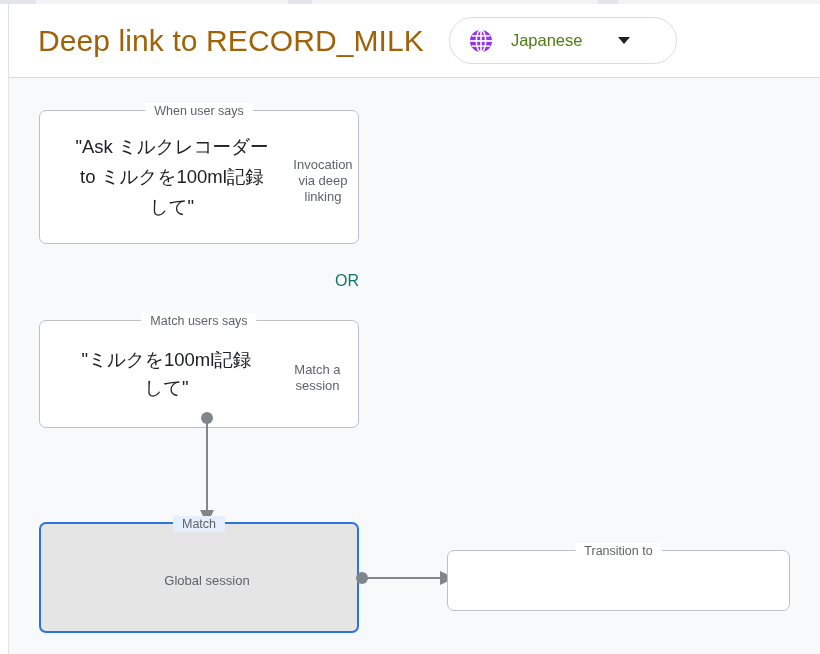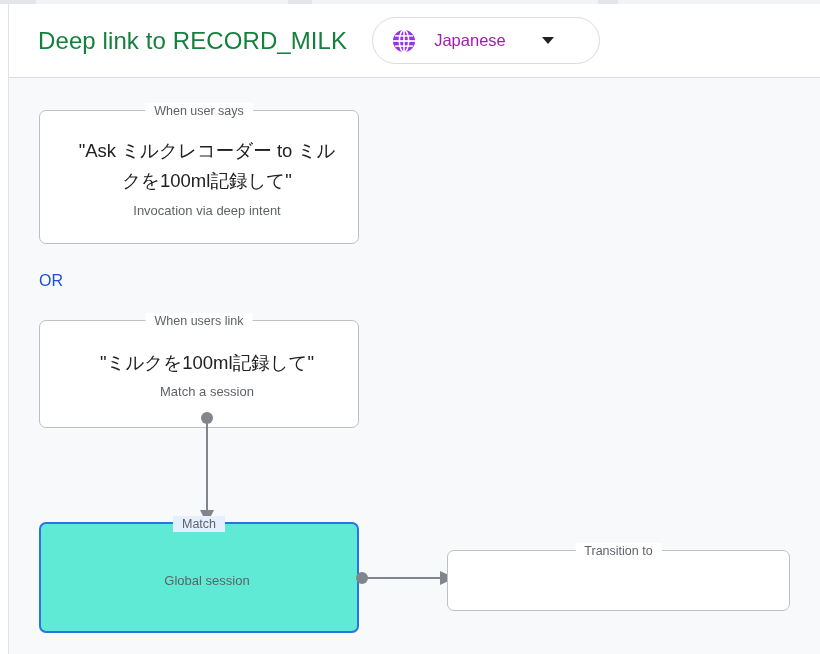--- a/index.html
+++ b/index.html
@@ -48,23 +48,23 @@
     width: 811px;
     height: 74px;
     background: #ffffff;
     border-bottom: 1px solid #dadce0;
     box-sizing: border-box;
     display: flex;
     align-items: center;
   }
   #page-title {
     margin-left: 29px;
-    font-size: 24px;
+    font-size: 30px;
     line-height: 30px;
-    color: #15803d;
+    color: #a16207;
     letter-spacing: 0.1px;
     white-space: nowrap;
   }
   #lang-select {
     margin-left: 25px;
     height: 47px;
     min-width: 228px;
     border: 1px solid #dadce0;
     border-radius: 24px;
     background: #ffffff;
@@ -75,21 +75,21 @@
     cursor: pointer;
   }
   #globe-icon {
     width: 26px; height: 26px;
     flex: 0 0 26px;
     display: block;
   }
   #lang-label {
     margin-left: 17px;
     font-size: 16.5px;
-    color: #a21caf;
+    color: #4d7c0f;
     white-space: nowrap;
   }
   #lang-chevron {
     margin-left: 36px;
     width: 0; height: 0;
     border-left: 6.5px solid transparent;
     border-right: 6.5px solid transparent;
     border-top: 7.5px solid #202124;
   }
 
@@ -105,27 +105,27 @@
   }
 
   
   .node {
     position: absolute;
     box-sizing: border-box;
     background: #ffffff;
     border: 1px solid #bdc1c6;
     border-radius: 7px;
     display: flex;
-    flex-direction: column;
+    flex-direction: row;
     align-items: center;
     justify-content: center;
     padding-left: 16px;
   }
   .node.selected {
-    background: #5eead4;
+    background: #e5e5e5;
     border: 2px solid #2b72e2;
   }
   .node .legend {
     position: absolute;
     top: -8px;
     left: 50%;
     transform: translateX(-50%);
     background: #ffffff;
     padding: 0 9px;
     font-size: 12.5px;
@@ -159,24 +159,24 @@
 
   #node-deeplink .title { line-height: 30px; }
   #node-transition .title { font-size: 19px; }
 
   
   #or-label {
     position: absolute;
     left: 30px;
     top: 193px;
     width: 320px;
-    text-align: left;
+    text-align: right;
     font-size: 16px;
     line-height: 20px;
-    color: #1d4ed8;
+    color: #0f766e;
   }
 
   
   .edge-svg {
     position: absolute;
     overflow: visible;
     pointer-events: none;
   }
   #edge-down { left: 160px; top: 340px; width: 80px; height: 112px; }
   #edge-right { left: 342px; top: 480px; width: 110px; height: 44px; }
@@ -207,27 +207,27 @@
       <span id="lang-label">Japanese</span>
       <span id="lang-chevron"></span>
     </div>
   </div>
 
   <div id="canvas">
 
     <div id="node-deeplink" class="node">
       <span class="legend">When user says</span>
       <div class="title">"Ask ミルクレコーダー to ミルクを100ml記録して"</div>
-      <div class="subtitle">Invocation via deep intent</div>
+      <div class="subtitle">Invocation via deep linking</div>
     </div>
 
     <div id="or-label">OR</div>
 
     <div id="node-session" class="node">
-      <span class="legend">When users link</span>
+      <span class="legend">Match users says</span>
       <div class="title">"ミルクを100ml記録して"</div>
       <div class="subtitle">Match a session</div>
     </div>
 
     <svg id="edge-down" class="edge-svg">
       <circle cx="38" cy="0" r="6" fill="#80868b"></circle>
       <line x1="38" y1="4" x2="38" y2="94" stroke="#80868b" stroke-width="2"></line>
       <polygon points="38,106 31,92 45,92" fill="#80868b"></polygon>
     </svg>
 

